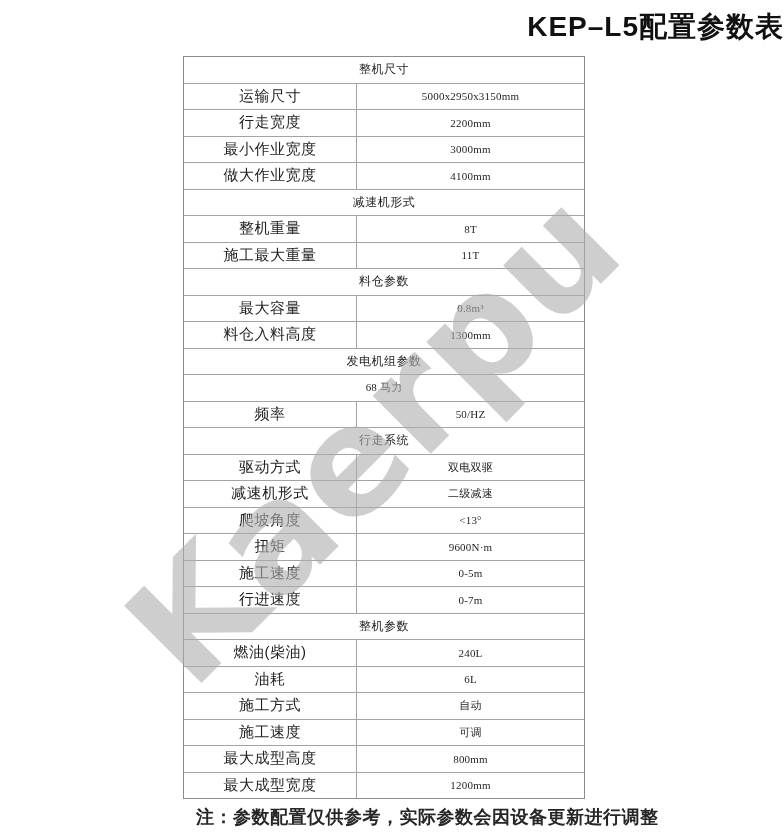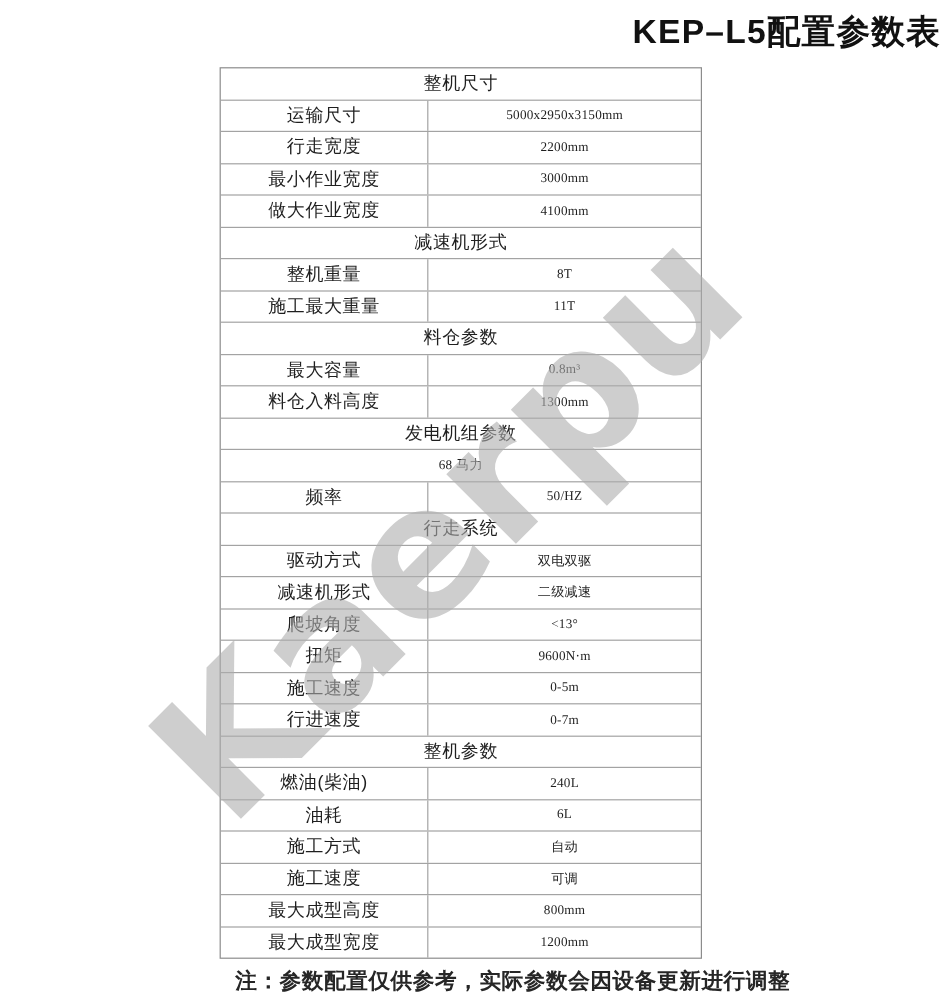--- a/index.html
+++ b/index.html
@@ -42,21 +42,21 @@
     box-sizing: border-box;
     border-top: 1px solid var(--border-color, #a3a3a3);
     min-height: 0;
   }
   .row:first-child { border-top: none; }
   .section-header {
     flex: 1;
     display: flex;
     align-items: center;
     justify-content: center;
-    font-size: 15px;
+    font-size: 12px;
     font-weight: 500;
     letter-spacing: 0.5px;
   }
   .cell-label {
     width: 173px;
     box-sizing: border-box;
     border-right: 1px solid var(--border-color, #a3a3a3);
     display: flex;
     align-items: center;
     justify-content: center;

